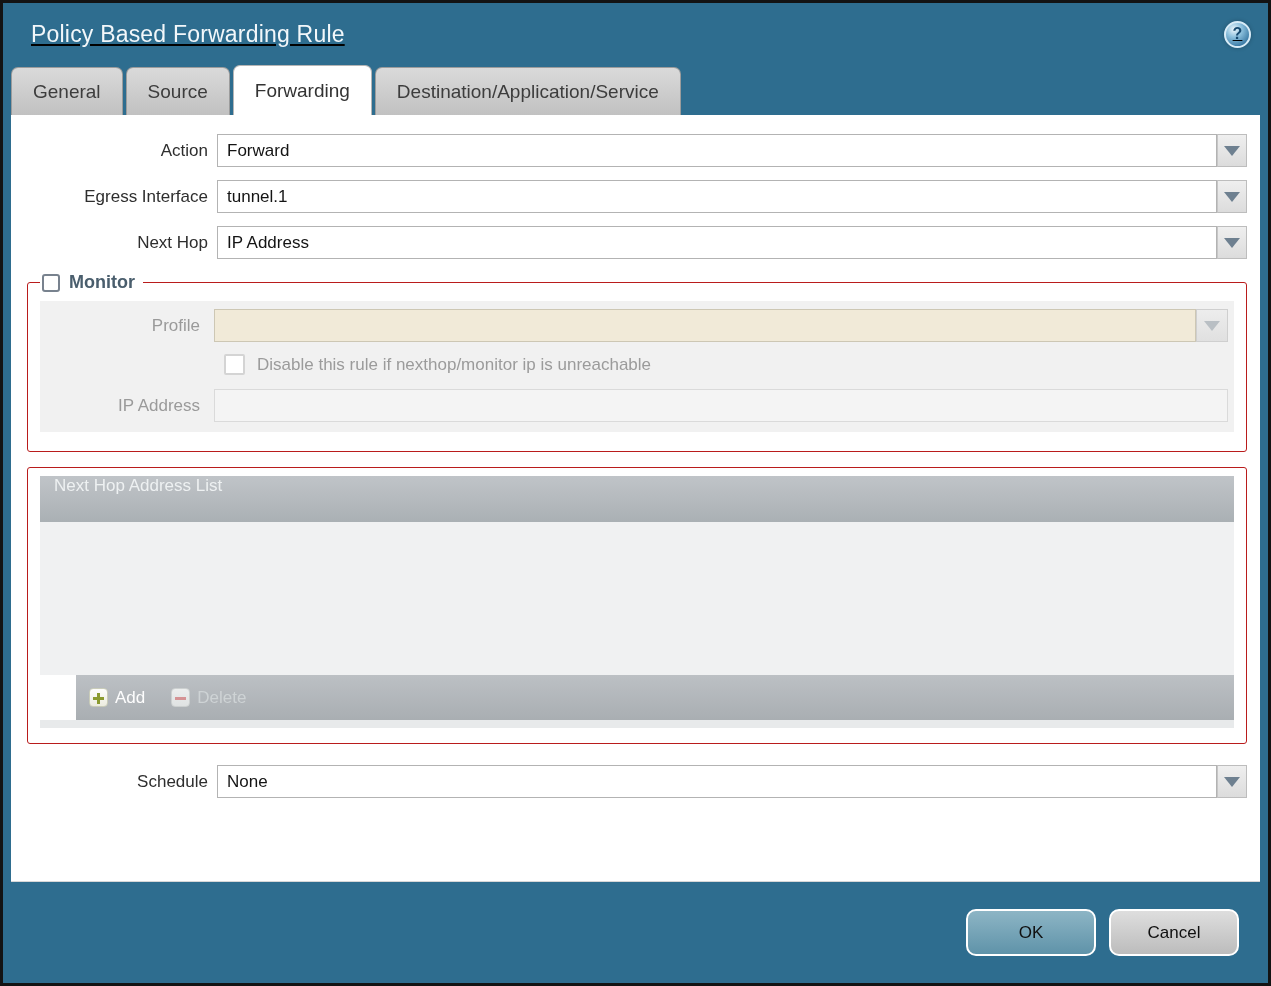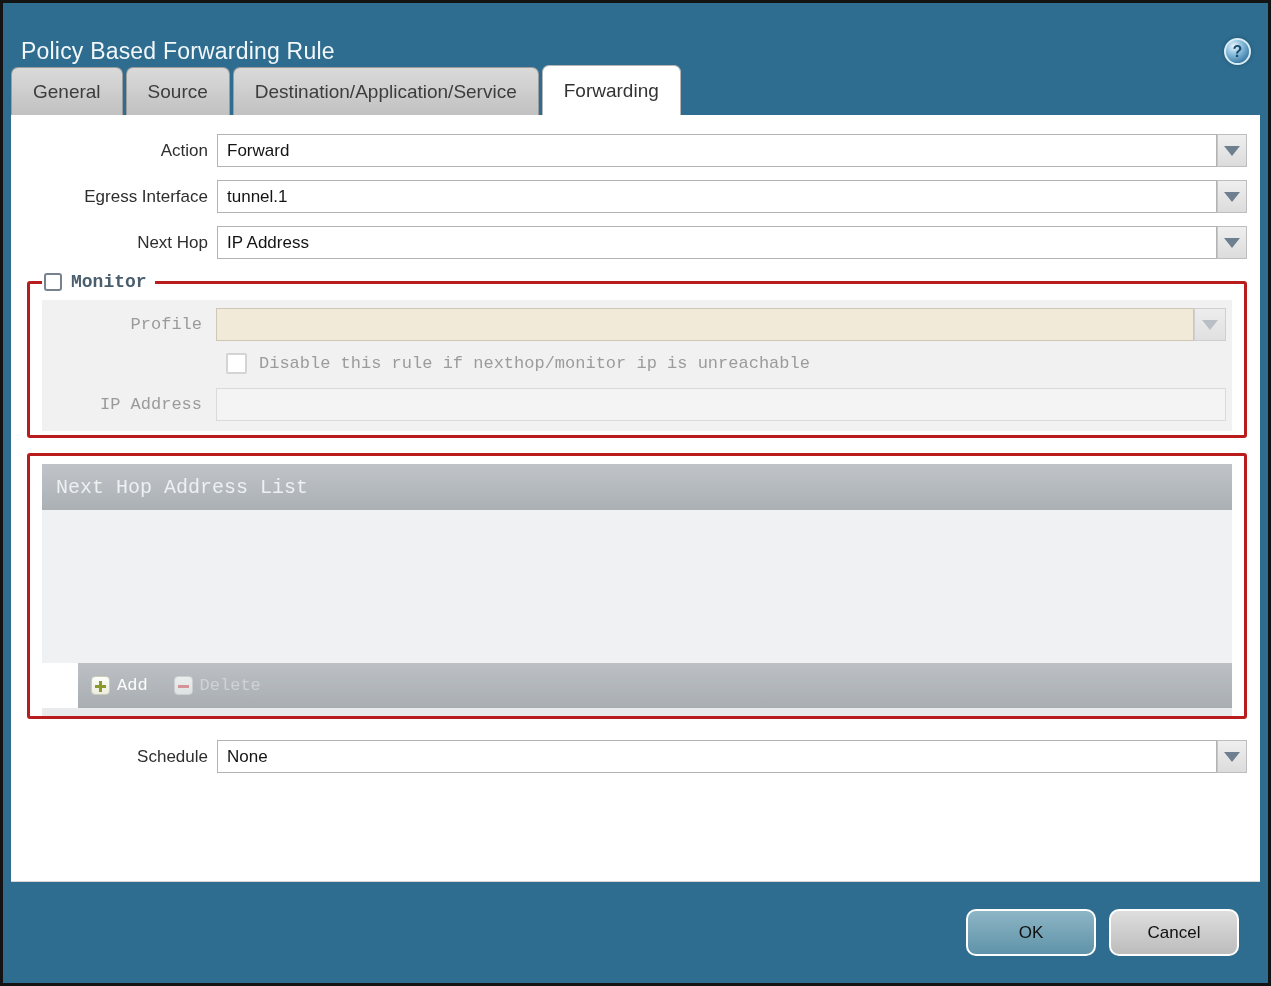--- a/index.html
+++ b/index.html
@@ -9,22 +9,23 @@
   .dialog {
     width:1271px; height:986px;
     border:3px solid #131313;
     background:#2e6d8f;
     display:flex; flex-direction:column;
   }
 
   
   .titlebar {
     height:62px; flex:0 0 auto;
-    display:flex; align-items:flex-end; justify-content:space-between;
-    padding:0 17px 0 18px;
+    display:flex; align-items:center; justify-content:space-between;
+    padding:0 17px 0 28px;
+    text-decoration:underline;
   }
   .title { color:#f2f7fa; font-size:23px; letter-spacing:.2px; }
   .help-icon {
     width:27px; height:27px; border-radius:50%;
     border:2px solid #d9ecf7;
     background:radial-gradient(circle at 35% 28%, #eef7fc 0%, #8cc0dd 35%, #3f7ea8 75%, #2a638c 100%);
     display:flex; align-items:center; justify-content:center;
     color:#16496e; font-size:16px; font-weight:bold; cursor:pointer;
     box-shadow:0 0 4px rgba(0,0,0,.25);
   }
@@ -62,22 +63,22 @@
     flex:0 0 auto; width:30px; height:33px; margin-left:0;
     background:linear-gradient(#efefef,#dcdcdc);
     border:1px solid #bdbdbd; border-left:1px solid #c6c6c6;
     display:flex; align-items:center; justify-content:center; cursor:pointer;
   }
   .caret { width:0; height:0; border-left:8px solid transparent; border-right:8px solid transparent; border-top:10px solid #6e8090; }
   .dd-btn.disabled .caret { border-top-color:#b9bfc4; }
 
   
   fieldset.section {
-    border:3px solid #b91c1c; border-radius:3px;
-    margin:2px 0 15px 4px; padding:0 6px 0 6px;font-family:Liberation Mono, monospace;
+    border:1px solid #b91c1c; border-radius:3px;
+    margin:2px 0 15px 4px; padding:0 6px 15px 6px;
   }
   legend.section-legend {
     display:flex; align-items:center; gap:9px;
     margin-left:6px; padding:0 8px 0 2px;
   }
   .section-title { font-size:18px; font-weight:bold; color:#4a5e6d; }
   .cb {
     width:18px; height:18px; flex:0 0 auto;
     border:2px solid #78828e; border-radius:3px; background:#fff; cursor:pointer;
   }
@@ -89,23 +90,23 @@
   .panel-label { width:174px; flex:0 0 auto; text-align:right; padding-right:14px; font-size:17px; color:#9a9a9a; }
   .field.disabled-beige { background:#f1ead8; border:1px solid #cdc7b4; }
   .field.disabled-gray { background:#f4f4f4; border:1px solid #dadada; }
   .dd-btn.disabled { background:linear-gradient(#ededed,#e0e0e0); border-color:#cfcfcf; width:32px; cursor:default; }
   .disable-row { display:flex; align-items:center; gap:12px; margin:2px 0 14px 184px; }
   .disable-label { font-size:17px; color:#9b9b9b; }
 
   
   .nh-table { margin:8px 6px 0 6px; }
   .nh-head {
-    height:46px; display:flex; align-items:center; padding-left:14px;
+    height:46px; display:flex; align-items:flex-start; padding-left:14px;
     background:linear-gradient(#c0c4c8,#aab0b4);
-    color:#eef1f2; font-size:20px;
+    color:#eef1f2; font-size:17px;
   }
   .nh-body { height:153px; background:#f0f1f2; }
   .nh-foot {
     height:45px; display:flex; align-items:center; gap:26px; padding-left:13px;
     background:linear-gradient(#bcc0c4,#a9aeb2);
     margin-left:36px;
   }
   .nh-strip { height:8px; background:#e8eaeb; }
   .tbl-btn { display:flex; align-items:center; gap:7px; cursor:pointer; }
   .tbl-btn.disabled { cursor:default; }
@@ -149,25 +150,25 @@
     </div>
   </div>
 
   <div class="tabbar">
     <div class="tab">
       <span>General</span>
     </div>
     <div class="tab">
       <span>Source</span>
     </div>
+    <div class="tab active">
+      <span>Forwarding</span>
+    </div>
     <div class="tab">
       <span>Destination/Application/Service</span>
-    </div>
-    <div class="tab active">
-      <span>Forwarding</span>
     </div>
   </div>
 
   <div class="content">
 
     <div class="form-row">
       <div class="form-label">Action</div>
       <div class="field">Forward</div>
       <div class="dd-btn">
         <span class="caret"></span>

